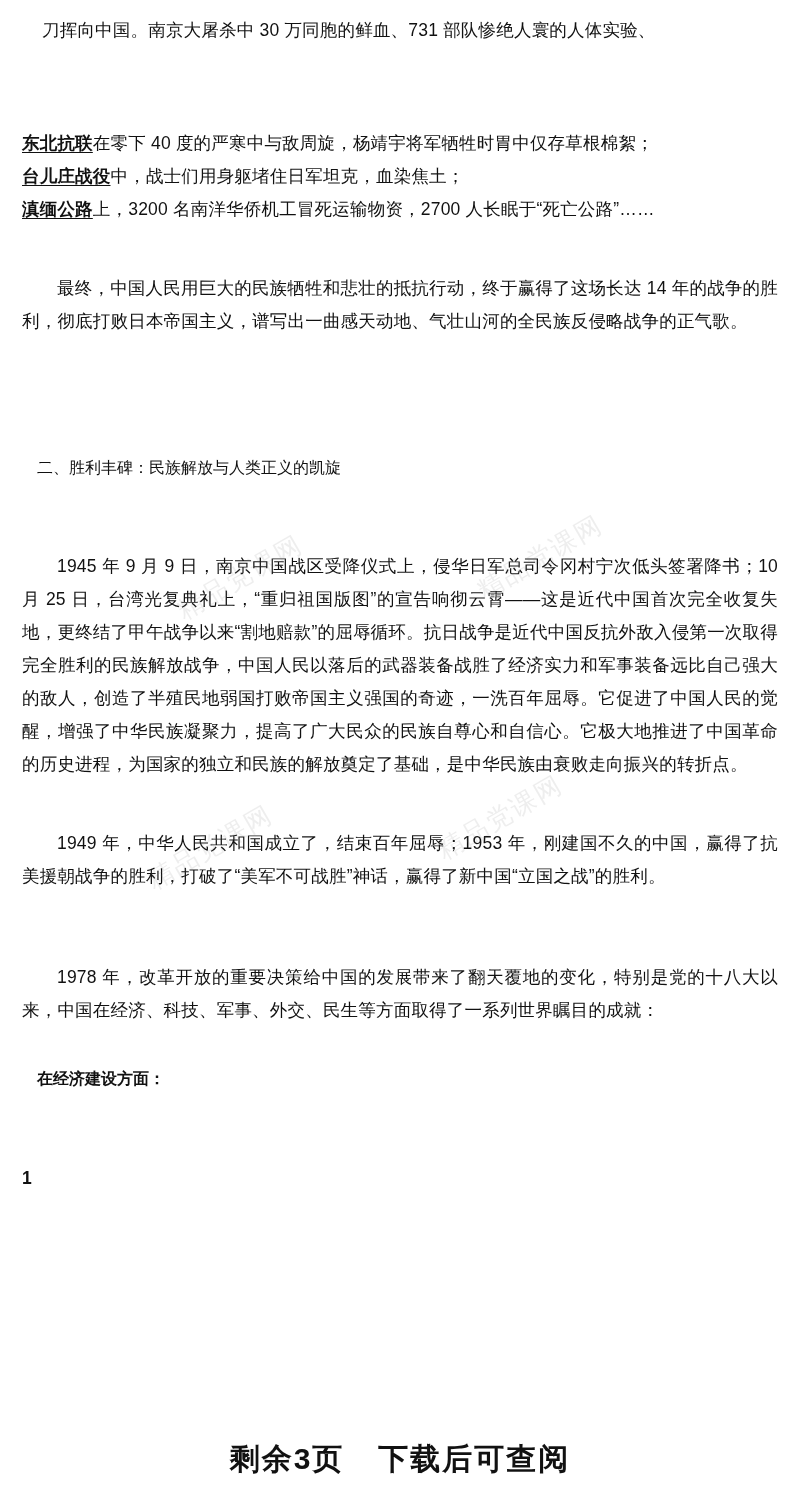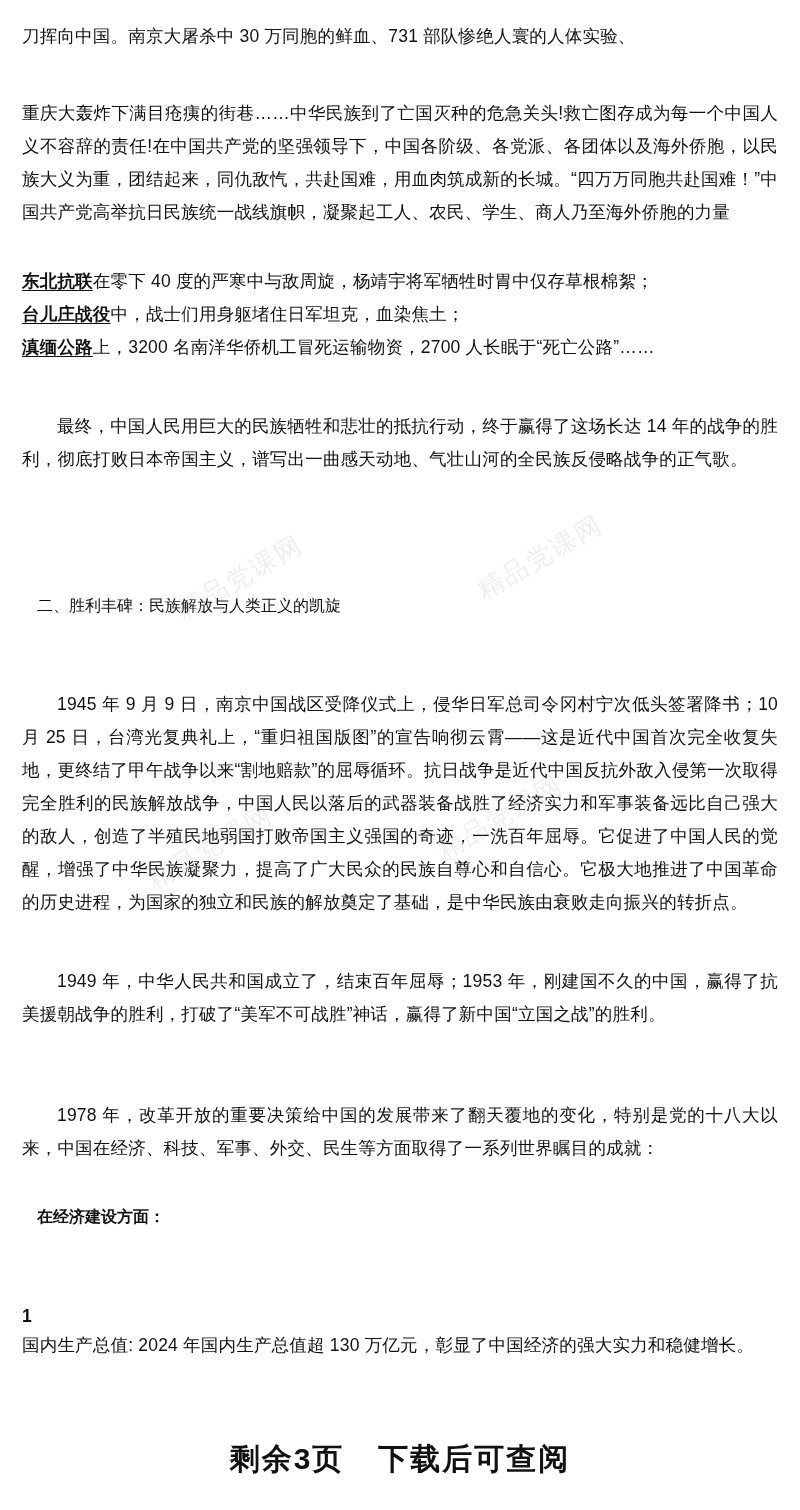--- a/index.html
+++ b/index.html
@@ -75,39 +75,38 @@
     bottom: 30px;
     width: 800px;
     text-align: center;
     font-size: 30px;
     font-weight: bold;
     color: #111111;
     letter-spacing: 2px;
   }
   .footer-bar .seg { display: inline-block; }
   .footer-bar .seg + .seg { margin-left: 34px; }
-  .top-row { padding-top: 20px; }
+  .top-row { padding-top: 14px; margin-left: 20px; }
 </style>
 </head>
 <body>
 
 <div class="page">
 
   <div class="watermark wm1">精品党课网</div>
   <div class="watermark wm2">精品党课网</div>
   <div class="watermark wm3">精品党课网</div>
   <div class="watermark wm4">精品党课网</div>
 
   <div class="top-row">
     <p class="para">刀挥向中国。南京大屠杀中 30 万同胞的鲜血、731 部队惨绝人寰的人体实验、</p>
   </div>
 
   <div class="gap-44"></div>
 
-  <p class="para">重庆大轰炸下满目疮痍的街巷……中华民族到了亡国灭种的危急关头!救亡图存成为每一个中国人义不容辞的责任!在中国共产党的坚强领导下，中国各阶级、各党派、各团体以及海外侨胞，以民族大义为重，团结起来，同仇敌忾，共赴国难，用血肉筑成新的长城。“四万万同胞共赴国难！”中国共产党高举抗日民族统一战线旗帜，凝聚起工人、农民、学生、商人乃至海外侨胞的力量</p>
 
   <div class="gap-36"></div>
 
   <p class="para">
     <span class="underline-lead">东北抗联</span><span>在零下 40 度的严寒中与敌周旋，杨靖宇将军牺牲时胃中仅存草根棉絮；</span>
   </p>
 
   <p class="para">
     <span class="underline-lead">台儿庄战役</span><span>中，战士们用身躯堵住日军坦克，血染焦土；</span>
   </p>
@@ -137,19 +136,18 @@
 
   <p class="para indent">1978 年，改革开放的重要决策给中国的发展带来了翻天覆地的变化，特别是党的十八大以来，中国在经济、科技、军事、外交、民生等方面取得了一系列世界瞩目的成就：</p>
 
   <div class="gap-22"></div>
 
   <p class="section-head bold">在经济建设方面：</p>
 
   <div class="gap-56"></div>
 
   <p class="list-num">1</p>
-  <p class="para">国内生产总值: 2024 年国内生产总值超 130 万亿元，彰显了中国经济的强大实力和稳健增长。</p>
 
   <div class="footer-bar">
     <span class="seg">剩余3页</span><span class="seg">下载后可查阅</span>
   </div>
 
 </div>
 
 </body></html>

